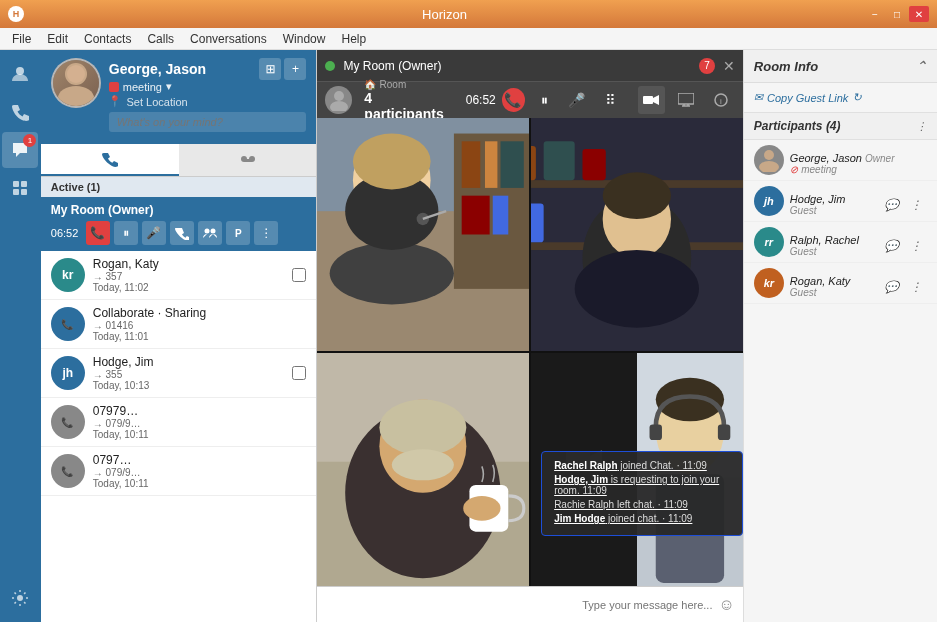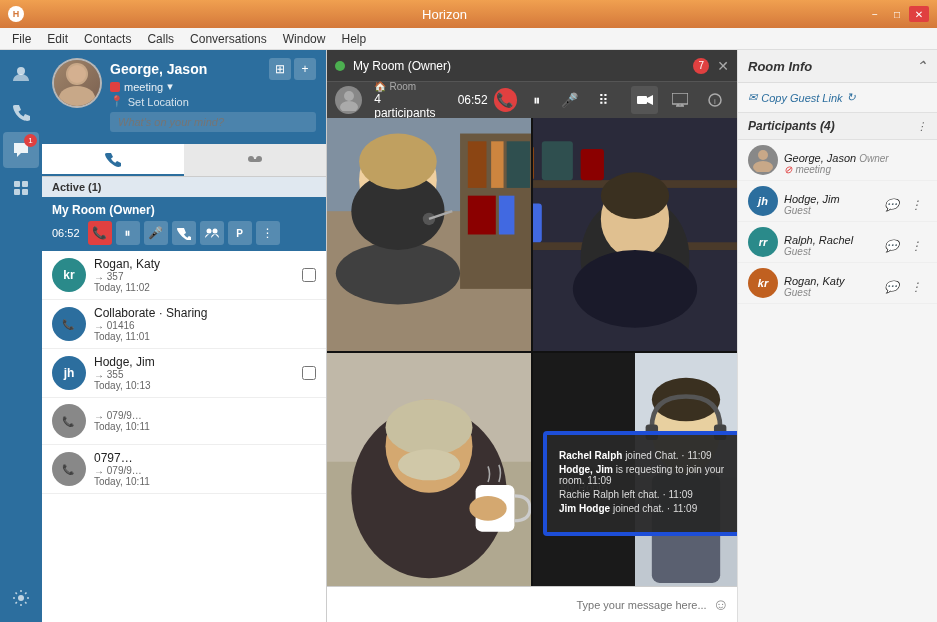--- a/index.html
+++ b/index.html
@@ -239,21 +239,21 @@
       height: 36px;
       display: flex;
       align-items: center;
       padding: 0 8px;
       gap: 6px;
     }
     .call-info-left { display: flex; align-items: center; gap: 12px; }
     .mini-avatar { width: 28px; height: 28px; border-radius: 50%; background: #888; }
     .call-room-info { }
     .call-room-label { font-size: 10px; color: #aaa; }
-    .call-room-name { font-size: 12px; color: #fff; font-weight: 400; }
+    .call-room-name { font-size: 14px; color: #fff; font-weight: 700; }
     .call-time-display { color: #fff; font-size: 12px; margin-left: 8px; }
     .toolbar-btn {
       width: 28px; height: 28px;
       display: flex; align-items: center; justify-content: center;
       cursor: pointer; color: #fff; font-size: 14px;
       border-radius: 3px;
     }
     .toolbar-btn.red { background: #e04040; border-radius: 50%; width: 24px; height: 24px; }
     .toolbar-spacer { flex: 1; }
     .toolbar-btn-right { margin-left: 2px; }
@@ -274,28 +274,29 @@
       position: relative;
       overflow: hidden;
       display: flex; align-items: center; justify-content: center;
     }
     
     
     .notification-overlay {
       position: absolute;
       bottom: 50px; left: 10px;
       background: rgba(40,40,40,0.95);
-      border: 4px solid #1d4ed8;
-      padding: 15px 12px;
+      border: 1px solid #1d4ed8;
+      padding: 8px 12px;
       border-radius: 4px;
       color: #fff;
       font-size: 11px;
       min-width: 200px;
       max-width: 240px;
       z-index: 10;
+      text-decoration: underline;
     }
     .notification-msg { margin-bottom: 3px; color: #ddd; font-size: 10px; }
     .notification-msg span { color: #fff; font-weight: bold; }
 
     
     .chat-input-area {
       background: #fff;
       border-top: 1px solid #ccc;
       height: 36px;
       display: flex;
@@ -571,20 +572,21 @@
           <div class="contact-name">Hodge, Jim</div>
           <div class="contact-detail">→ 355</div>
           <div class="contact-detail">Today, 10:13</div>
         </div>
         <input type="checkbox" class="contact-checkbox" style="">
       </div>
 
       <div class="contact-item">
         <div class="contact-avatar av-gray" style="font-size:10px;">📞</div>
         <div class="contact-info">
+          <div class="contact-name">07979…</div>
           <div class="contact-detail">→ 079/9…</div>
           <div class="contact-detail">Today, 10:11</div>
         </div>
       </div>
 
       <div class="contact-item">
         <div class="contact-avatar av-gray" style="font-size:10px;">📞</div>
         <div class="contact-info">
           <div class="contact-name">0797…</div>
           <div class="contact-detail">→ 079/9…</div>

